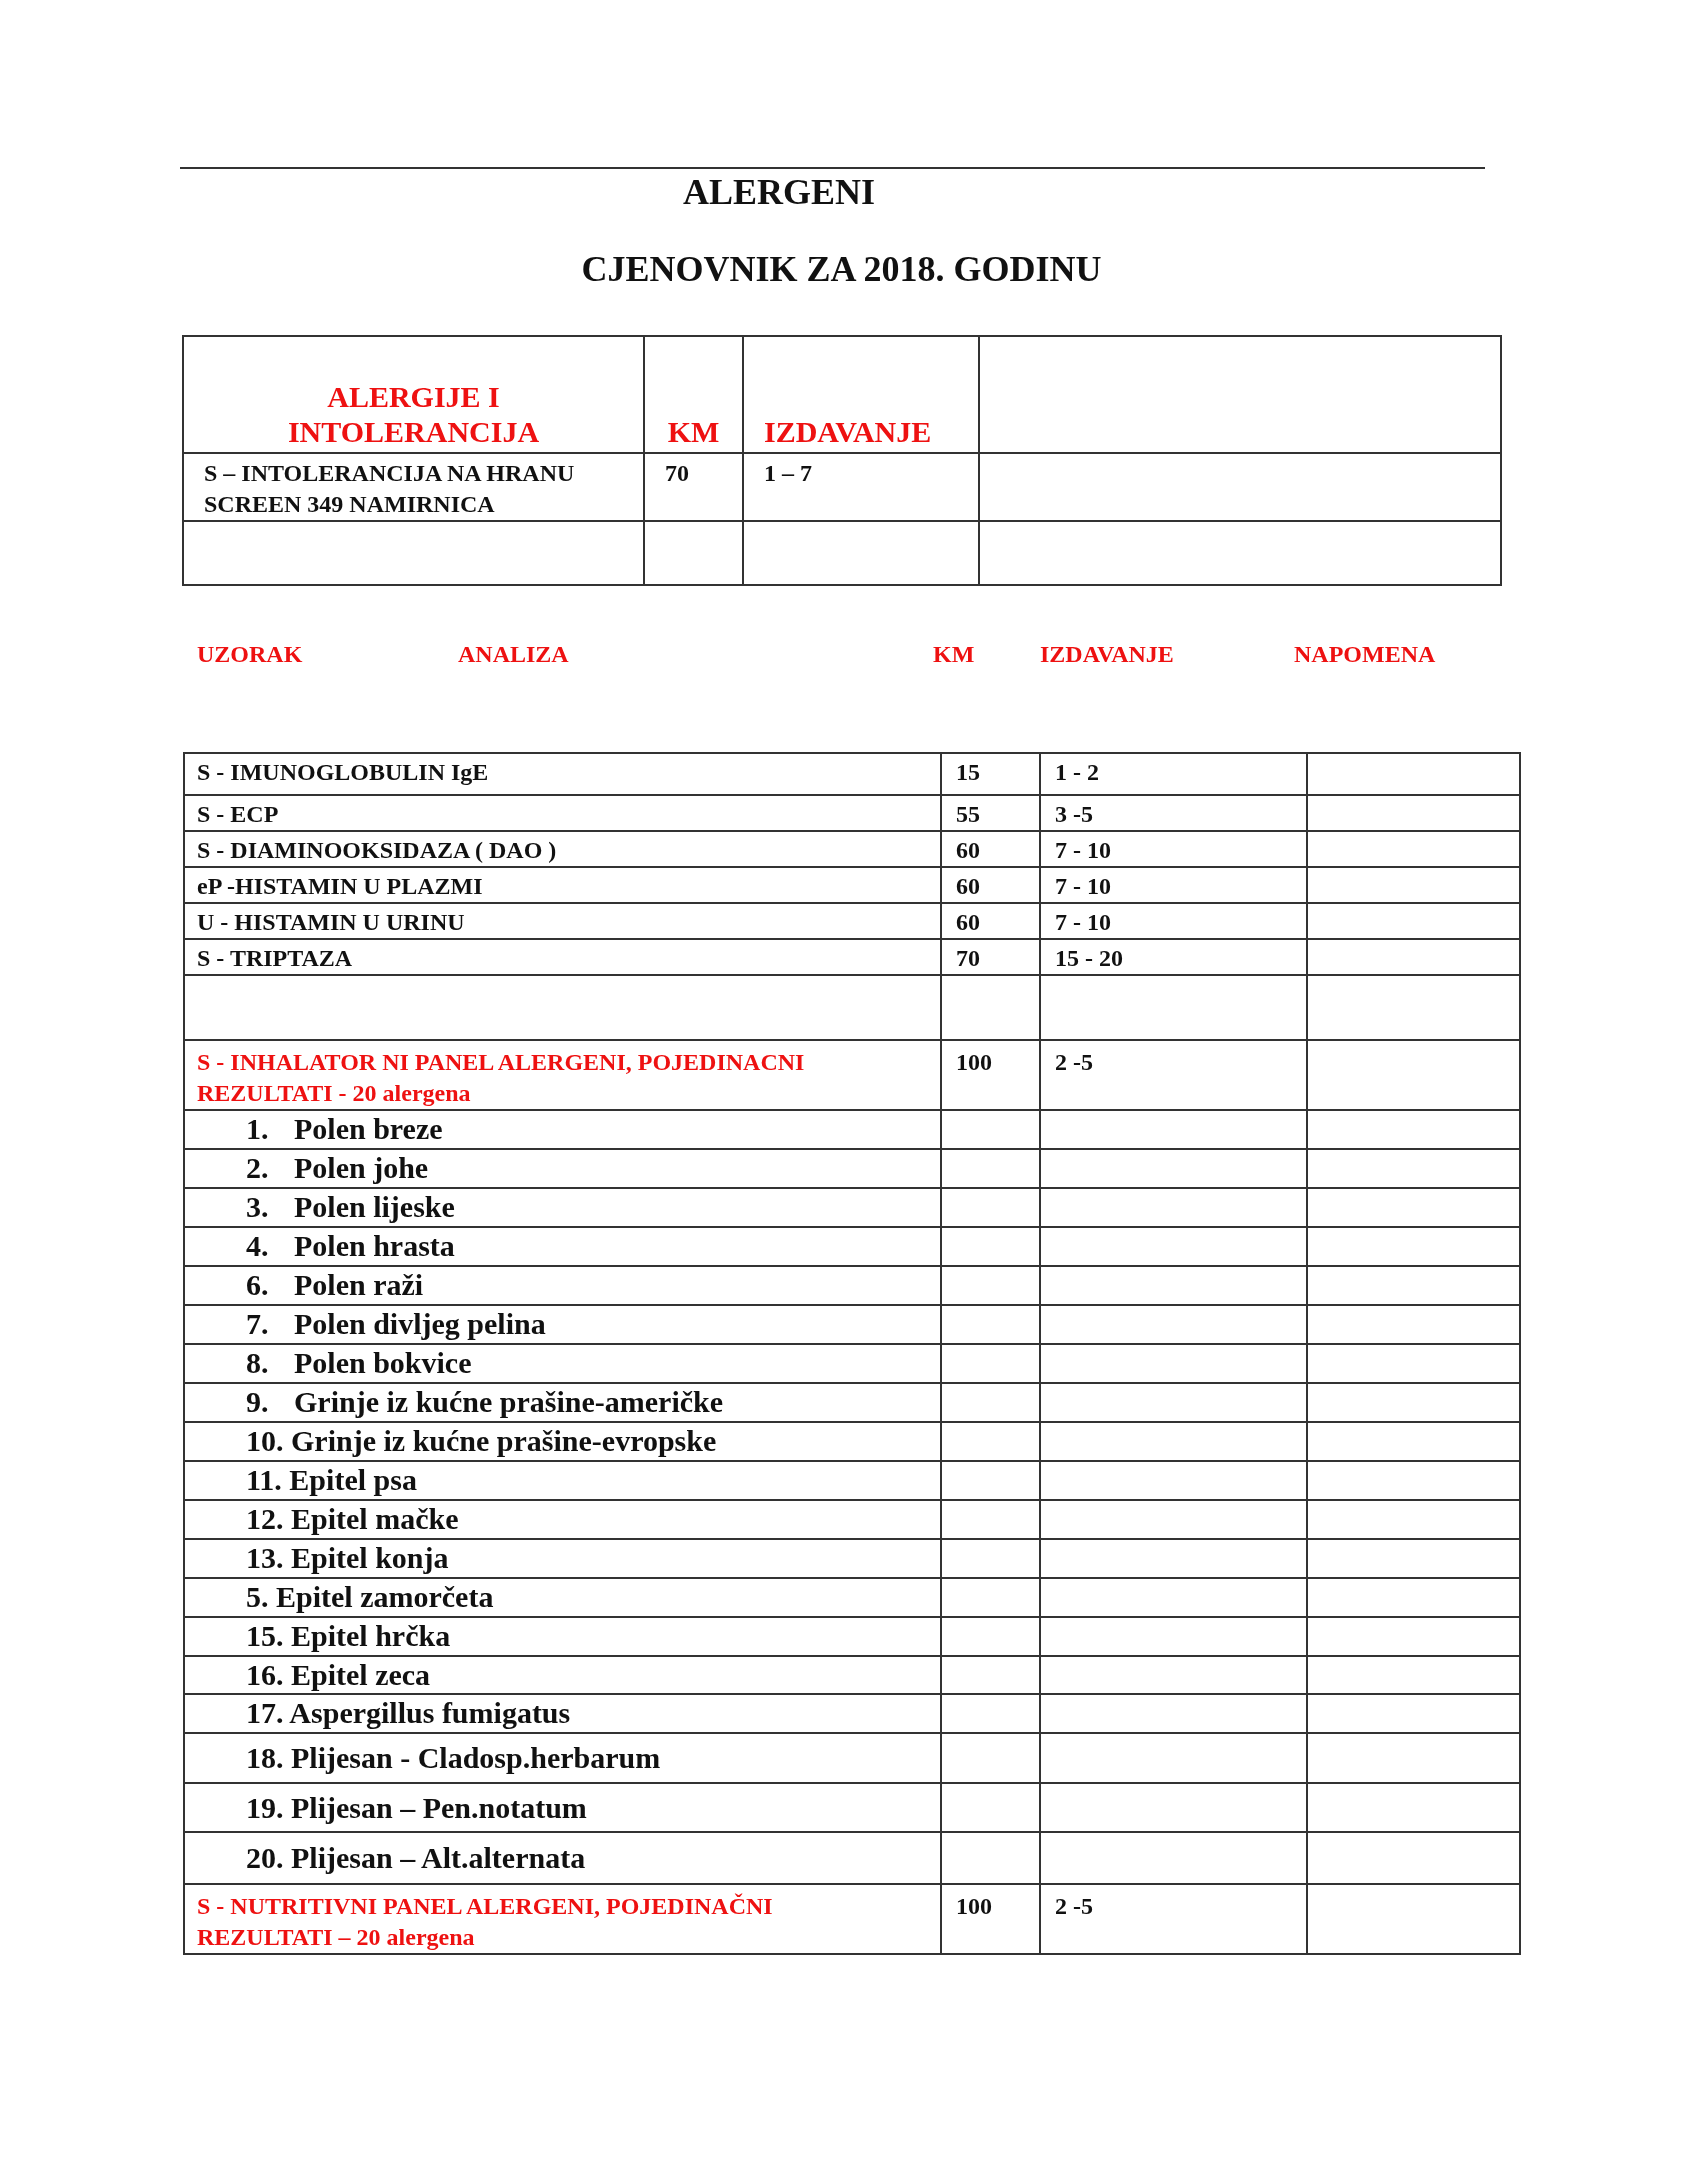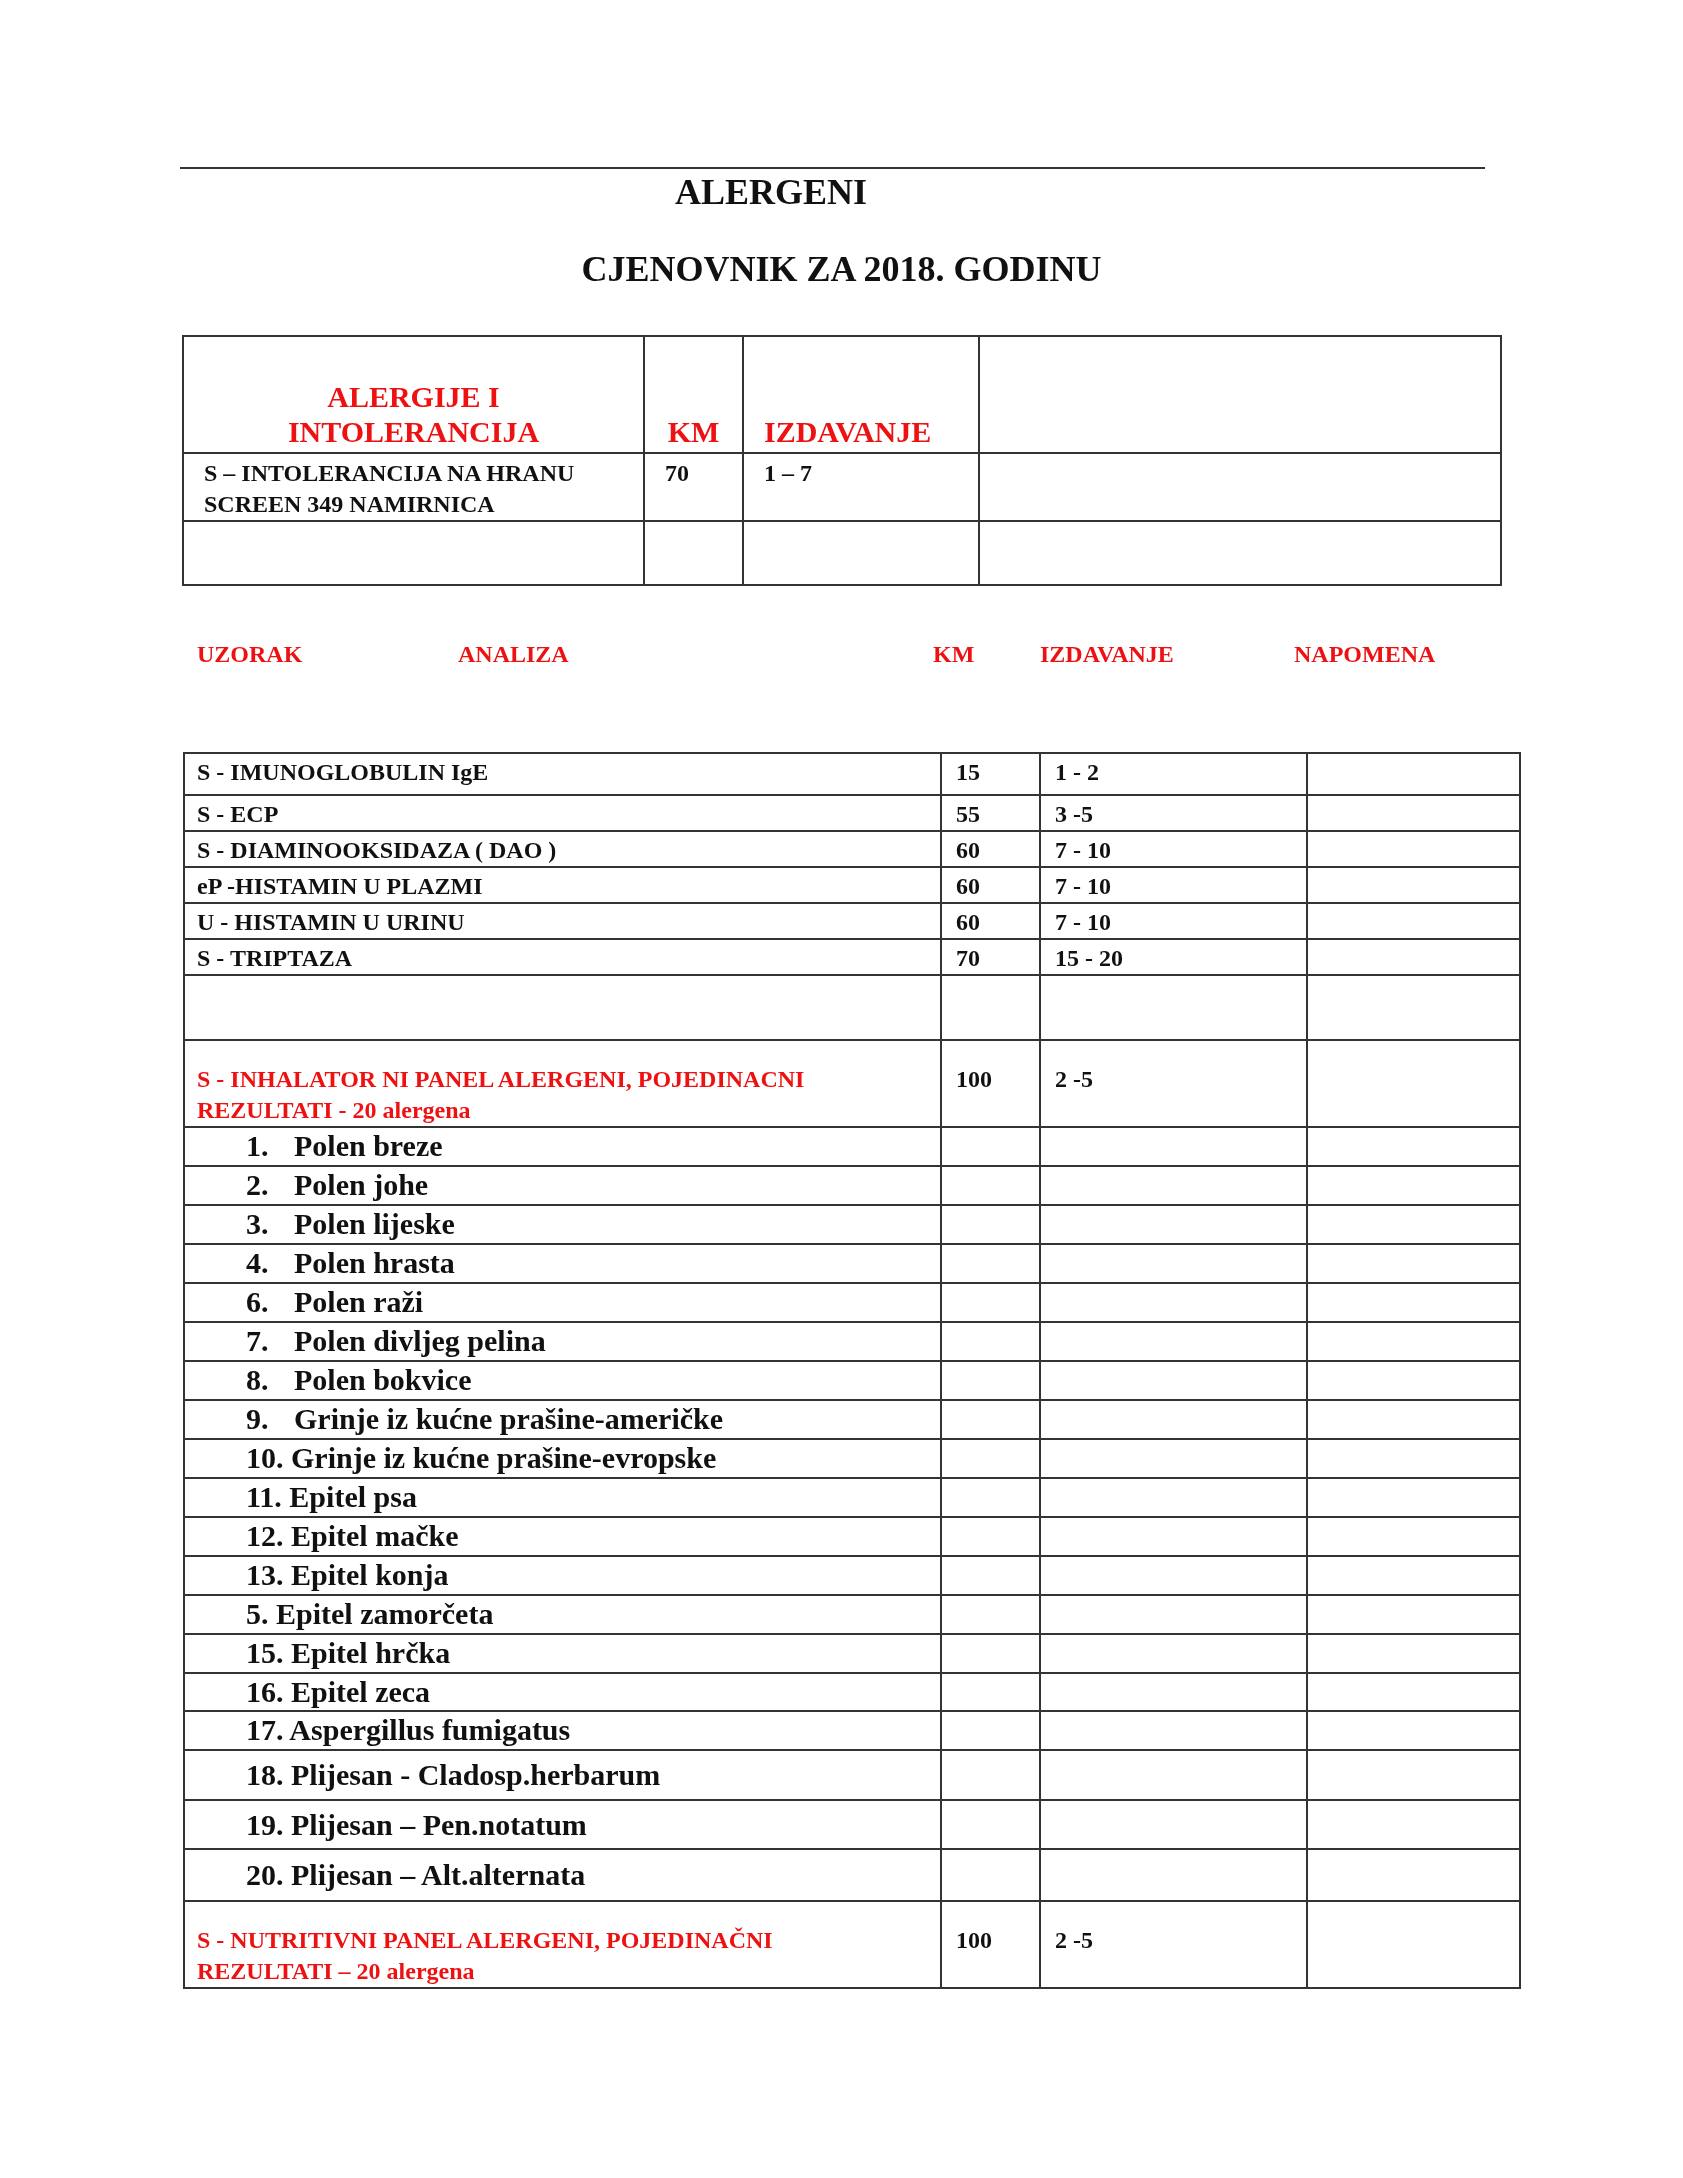--- a/index.html
+++ b/index.html
@@ -1,36 +1,36 @@
 <!DOCTYPE html>
 <html><head>
 <meta charset="utf-8">
 <style>
   html, body { margin:0; padding:0; background:#fff; }
   body { width:1683px; height:2178px; position:relative; font-family:"Liberation Serif", serif; color:#111; font-weight:bold; overflow:hidden; }
   .rule { position:absolute; left:180px; top:167px; width:1305px; height:0; border-top:2px solid #333; }
-  .title1 { position:absolute; left:0; width:1542px; top:171px; text-align:center; font-size:36px; }
+  .title1 { position:absolute; left:8px; width:1542px; top:171px; text-align:center; font-size:36px; }
   .title2 { position:absolute; left:0; width:1683px; top:248px; text-align:center; font-size:36px; }
   table { border-collapse:collapse; position:absolute; table-layout:fixed; }
   td { border:2px solid #333; padding:0; vertical-align:top; overflow:hidden; }
   .red { color:#ee1111; }
 
   #t1 { left:182px; top:335px; width:1318px; }
   #t1 td { font-size:24px; line-height:31px; padding:4px 0 0 20px; }
   #t1 .hdr td { height:112px; vertical-align:bottom; font-size:30px; line-height:35px; padding:0 0 3px 0; }
   #t1 .hdr .c1 { text-align:center; }
   #t1 .hdr .c2 { text-align:center; }
   #t1 .hdr .c3 { padding-left:20px; }
 
   .colhdr { position:absolute; top:641px; font-size:24px; color:#ee1111; }
 
   #t2 { left:183px; top:752px; width:1337px; }
   #t2 td { font-size:24px; line-height:32px; padding:2px 0 0 12px; }
   #t2 td.c2, #t2 td.c3 { padding-left:14px; }
-  #t2 .panel td { padding-top:23px; line-height:31px; }
+  #t2 .panel td { padding-top:6px; line-height:31px; }
   #t2 .item td { font-size:30px; line-height:36px; padding-top:0; }
   #t2 .item td.c1 { padding-left:61px; }
   .num { display:inline-block; width:48px; }
   .num.wide { width:auto; }
 </style>
 </head>
 <body>
 
 <div class="rule"></div>
 <div class="title1">ALERGENI</div>

